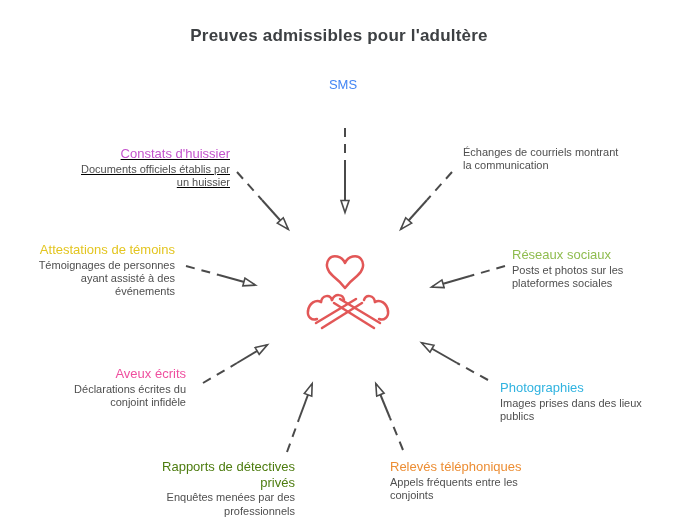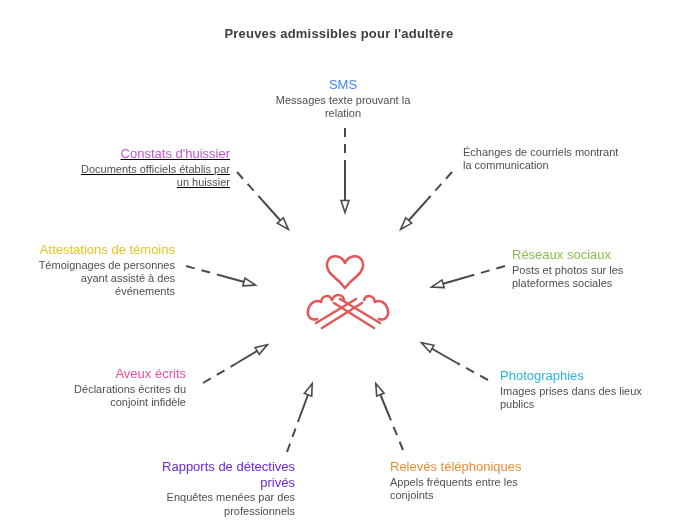--- a/index.html
+++ b/index.html
@@ -4,35 +4,35 @@
 <style>
   html, body { margin: 0; padding: 0; background: #ffffff; }
   body {
     width: 678px; height: 523px; position: relative; overflow: hidden;
     font-family: "Liberation Sans", sans-serif;
   }
   .stage { position: absolute; inset: 0; width: 678px; height: 523px; }
 
   .diagram-title {
     position: absolute; top: 26px; left: 0; width: 678px;
-    text-align: center; font-size: 13px; font-weight: 700; color: #3d4043;
+    text-align: center; font-size: 17px; font-weight: 700; color: #3d4043;
     letter-spacing: .2px;
   }
 
   .node { position: absolute; }
   .node-title { font-size: 13px; line-height: 1.2; margin-bottom: 1px; }
   .node-desc { font-size: 11px; line-height: 1.22; color: #4f4f4f; }
   .align-center { text-align: center; }
   .align-left { text-align: left; }
   .align-right { text-align: right; }
 
   .pos-sms           { left: 261px; top: 77px;  width: 164px; }
   .pos-mails         { left: 463px; top: 146px; width: 158px; }
   .pos-reseaux       { left: 512px; top: 247px; width: 140px; }
-  .pos-photographies { left: 500px; top: 368px; width: 168px; }
+  .pos-photographies { left: 500px; top: 380px; width: 168px; }
   .pos-releves       { left: 390px; top: 459px; width: 152px; }
   .pos-rapports      { left: 130px; top: 459px; width: 165px; }
   .pos-aveux         { left: 45px;  top: 366px; width: 141px; }
   .pos-attestations  { left: 22px;  top: 242px; width: 153px; }
   .pos-constats      { left: 78px;  top: 146px; width: 152px; text-decoration: underline; }
 
   svg.arrows { position: absolute; inset: 0; }
   .arrow-dash  { stroke: #4a4a4a; stroke-width: 2; stroke-dasharray: 9 7; fill: none; }
   .arrow-solid { stroke: #4a4a4a; stroke-width: 2; fill: none; }
 
@@ -101,21 +101,20 @@
     <path d="M40 50 L 80 74"></path>
     <path d="M88 62 C 87 54, 80 50, 75 53"></path>
     <path d="M75 53 C 74 46, 66 45, 64 51"></path>
     <path d="M88 62 C 89 68, 84 72, 79 70"></path>
     <path d="M62 54 L 22 79"></path>
     <path d="M56 50 L 16 74"></path>
   </svg>
 
   <div class="node pos-sms align-center">
     <div class="node-title" style="color: rgb(66, 133, 244);">SMS</div>
-    <div class="node-desc">Messages texte prouvant la relation</div>
   </div>
 
   <div class="node pos-mails align-left">
     <div class="node-desc">Échanges de courriels montrant la communication</div>
   </div>
 
   <div class="node pos-reseaux align-left">
     <div class="node-title" style="color: rgb(143, 188, 79);">Réseaux sociaux</div>
     <div class="node-desc">Posts et photos sur les plateformes sociales</div>
   </div>
@@ -124,21 +123,21 @@
     <div class="node-title" style="color: rgb(48, 179, 224);">Photographies</div>
     <div class="node-desc">Images prises dans des lieux publics</div>
   </div>
 
   <div class="node pos-releves align-left">
     <div class="node-title" style="color: rgb(236, 141, 51);">Relevés téléphoniques</div>
     <div class="node-desc">Appels fréquents entre les conjoints</div>
   </div>
 
   <div class="node pos-rapports align-right">
-    <div class="node-title" style="color: #6d28d9;">Rapports de détectives privés</div>
+    <div class="node-title" style="color: #4d7c0f;">Rapports de détectives privés</div>
     <div class="node-desc">Enquêtes menées par des professionnels</div>
   </div>
 
   <div class="node pos-aveux align-right">
     <div class="node-title" style="color: rgb(239, 79, 159);">Aveux écrits</div>
     <div class="node-desc">Déclarations écrites du conjoint infidèle</div>
   </div>
 
   <div class="node pos-attestations align-right">
     <div class="node-title" style="color: rgb(227, 197, 32);">Attestations de témoins</div>

